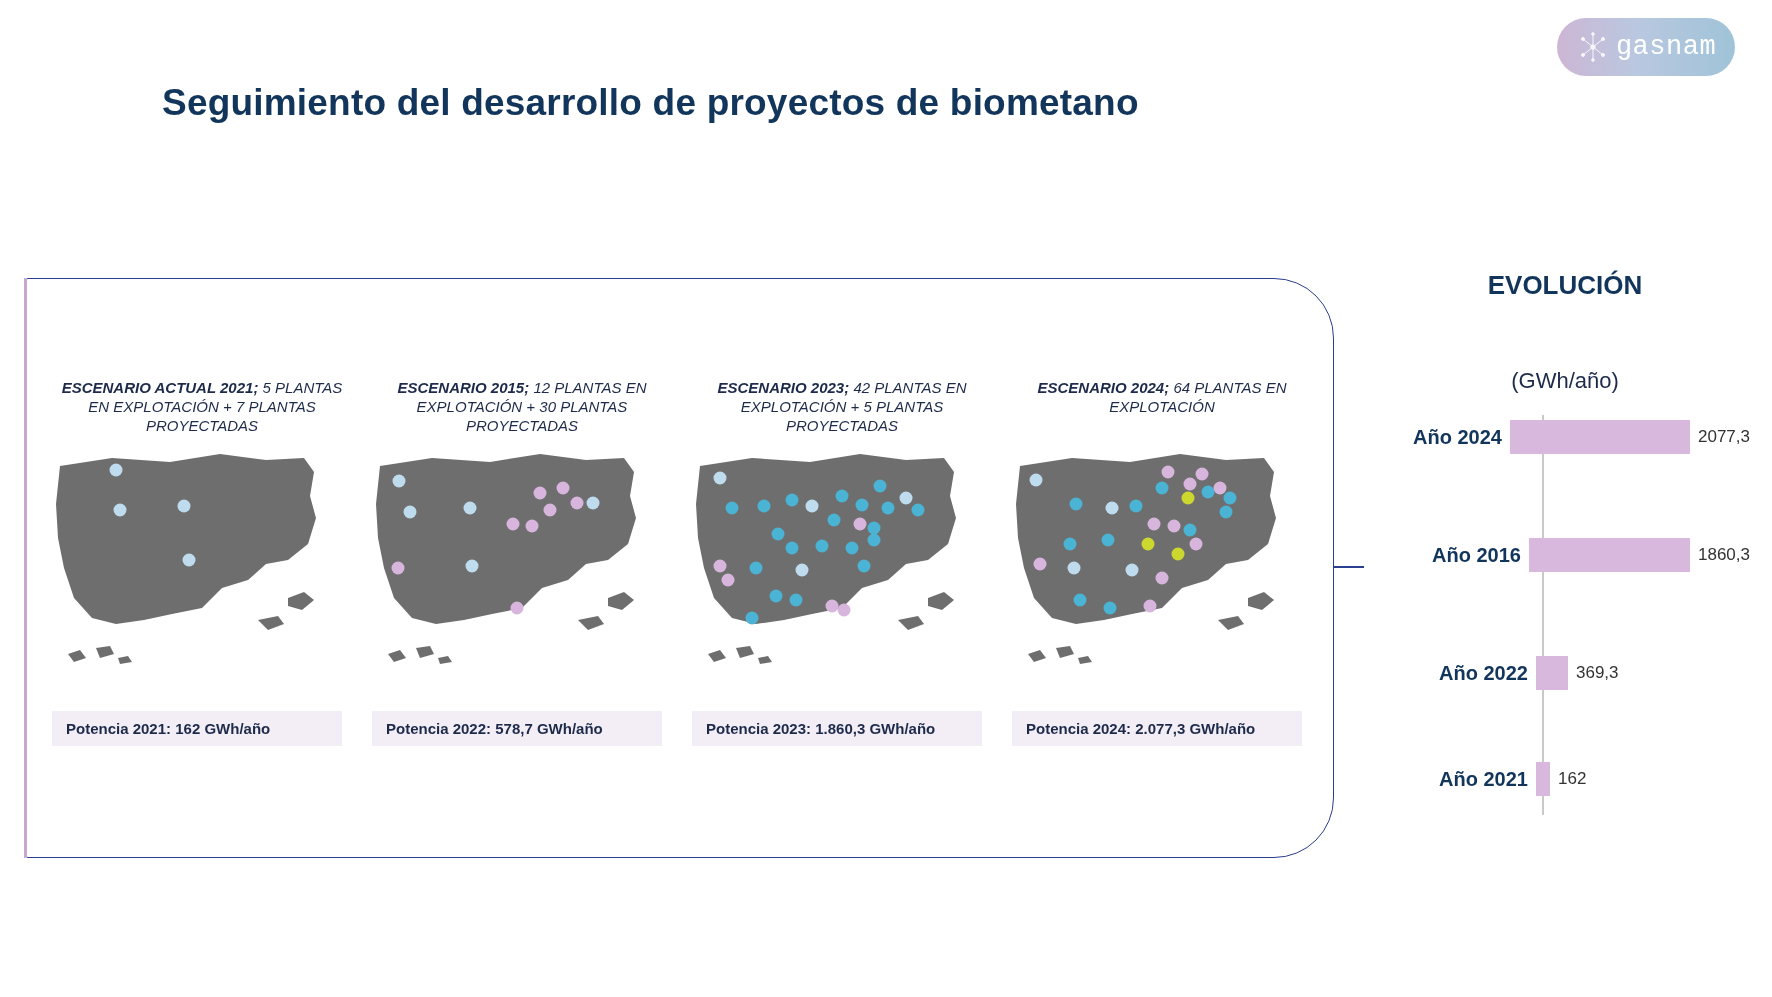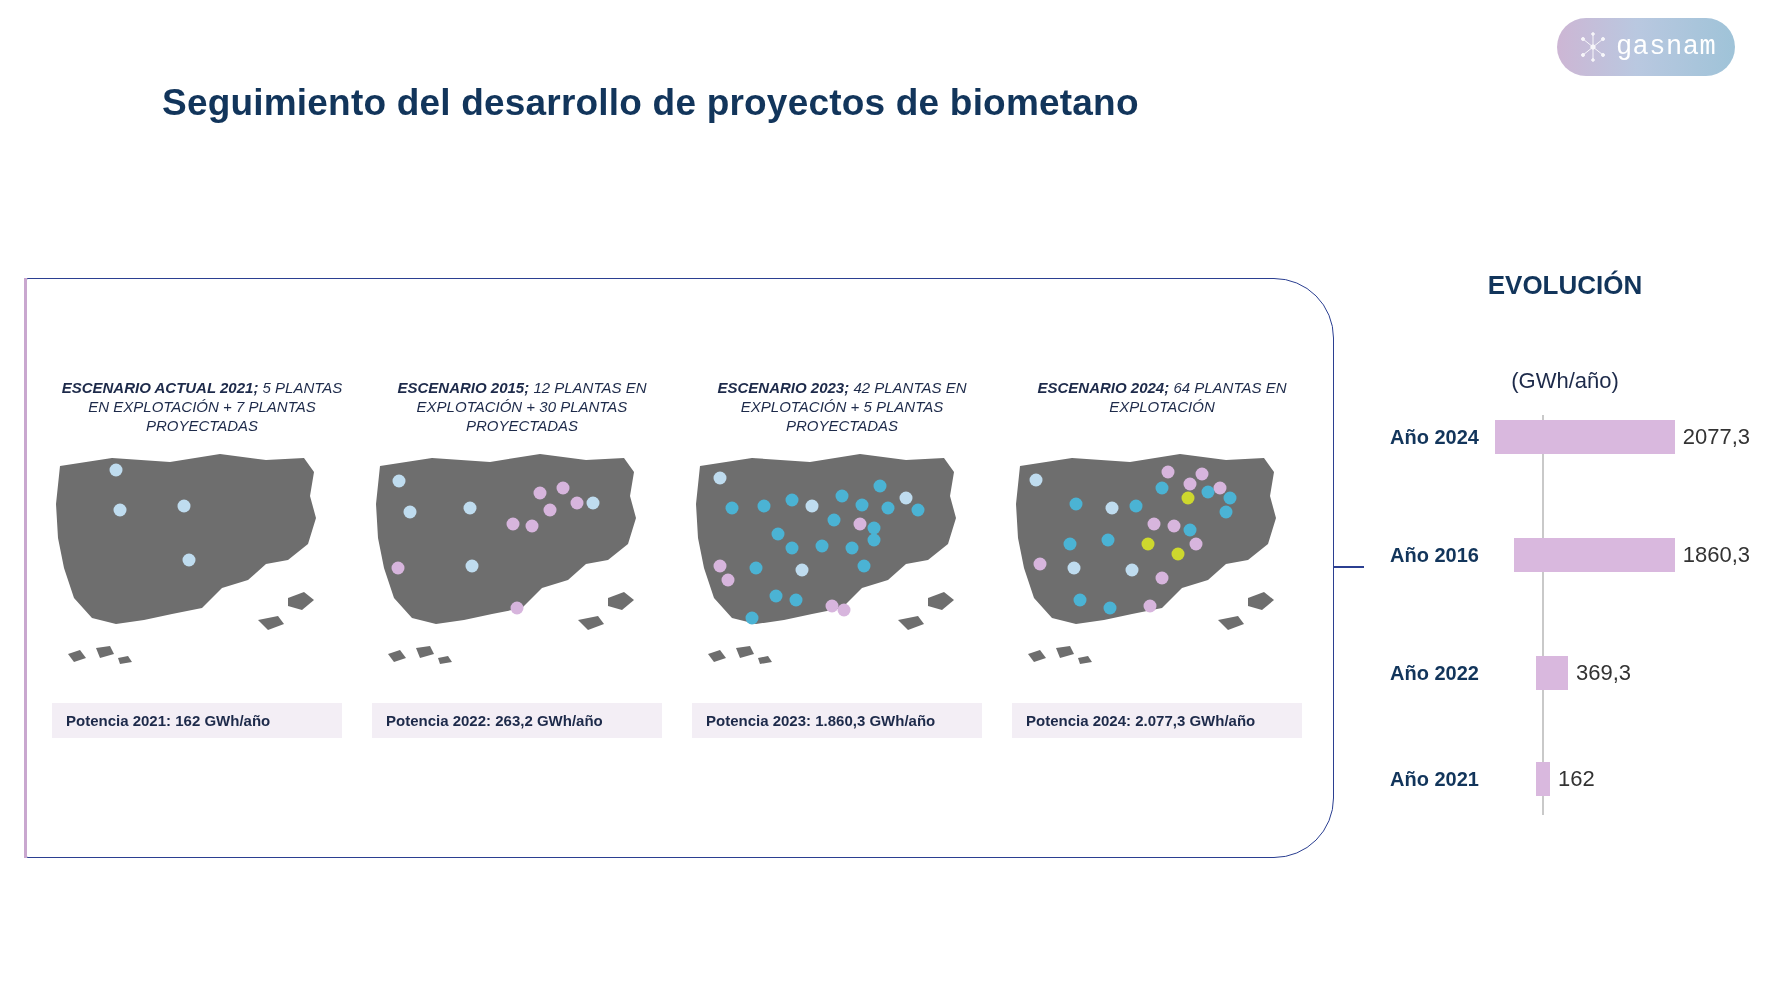--- a/index.html
+++ b/index.html
@@ -121,21 +121,21 @@
     height: 13px;
     border-radius: 50%;
     transform: translate(-50%, -50%);
   }
   .dot.blue  { background: #4bb3d4; }
   .dot.light { background: #bfdcef; }
   .dot.pink  { background: #d7b5dd; }
   .dot.lime  { background: #cdd82e; }
 
   .potencia {
-    margin-top: 12px;
+    margin-top: 20px;
     width: 290px;
     background: #f3eef5;
     color: #1d2a4a;
     font-size: 15px;
     font-weight: bold;
     padding: 9px 0 9px 14px;
     box-sizing: border-box;
   }
 
   
@@ -178,40 +178,41 @@
   .bar-row {
     position: absolute;
     left: 0;
     width: 360px;
     height: 44px;
     display: flex;
     align-items: center;
   }
   .bar-label {
     width: 146px;
+    text-align: right;
     padding-right: 8px;
     box-sizing: border-box;
     font-size: 20px;
     font-weight: bold;
     color: #12355b;
   }
   .bar-track {
     flex: 1;
     position: relative;
     height: 44px;
     display: flex;
     align-items: center;
   }
   .bar {
     height: 34px;
     background: #d9b8de;
   }
   .bar-value {
     margin-left: 8px;
-    font-size: 22px;
+    font-size: 17px;
     color: #333333;
     white-space: nowrap;
   }
 </style>
 </head>
 <body>
 
 <div class="logo">
   <div class="logo-inner">
     <span class="logo-mark">
@@ -279,21 +280,21 @@
     <span class="dot pink" style="left:191px;top:40px"></span>
     <span class="dot pink" style="left:178px;top:62px"></span>
     <span class="dot pink" style="left:205px;top:55px"></span>
     <span class="dot light" style="left:221px;top:55px"></span>
     <span class="dot pink" style="left:141px;top:76px"></span>
     <span class="dot pink" style="left:160px;top:78px"></span>
     <span class="dot pink" style="left:26px;top:120px"></span>
     <span class="dot light" style="left:100px;top:118px"></span>
     <span class="dot pink" style="left:145px;top:160px"></span>
   </div>
-  <div class="potencia">Potencia 2022: 263,2 GWh/año</div>
+  <div class="potencia">Potencia 2022: 578,7 GWh/año</div>
 </div>
 
 <div class="scenario sc3">
   <div class="sc-caption">
     <b>ESCENARIO 2023;</b><span> 42 PLANTAS EN EXPLOTACIÓN + 5 PLANTAS PROYECTADAS</span>
   </div>
   <div class="map-wrap">
     <svg width="290" height="243" viewBox="0 0 290 243" aria-hidden="true">
       <path fill="#6e6e6e" d="M8,18 L60,10 L118,14 L168,6 L214,12 L252,10 L262,24 L258,48 L264,70 L256,96 L236,112 L214,116 L196,132 L170,140 L150,160 L120,166 L92,172 L64,176 L40,170 L22,150 L12,120 L6,90 L4,56 Z"></path>
       <path fill="#6e6e6e" d="M236,150 L252,144 L262,152 L250,162 L236,158 Z"></path>

